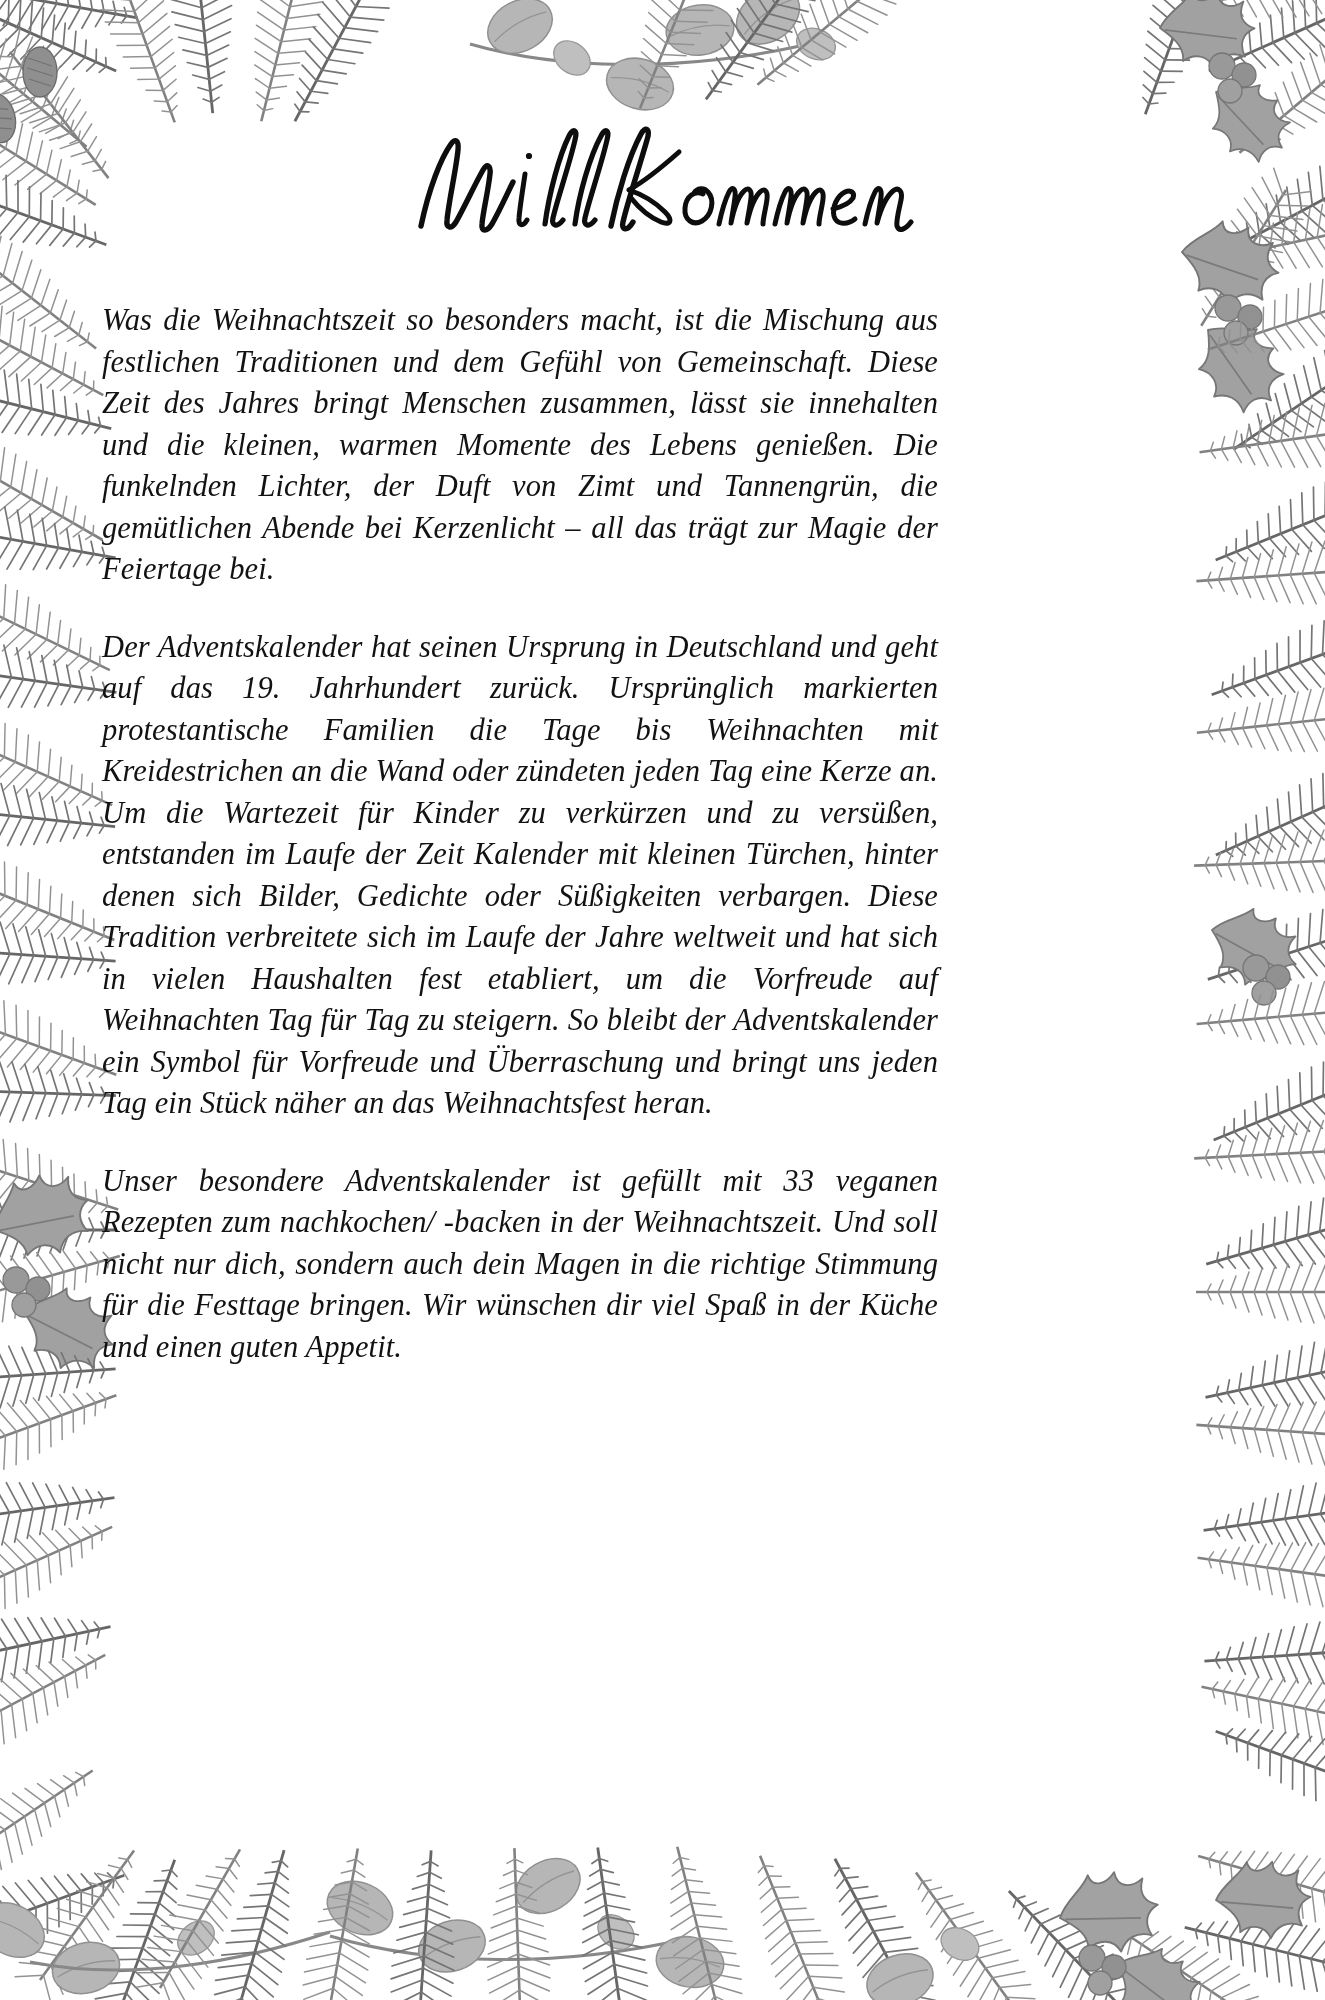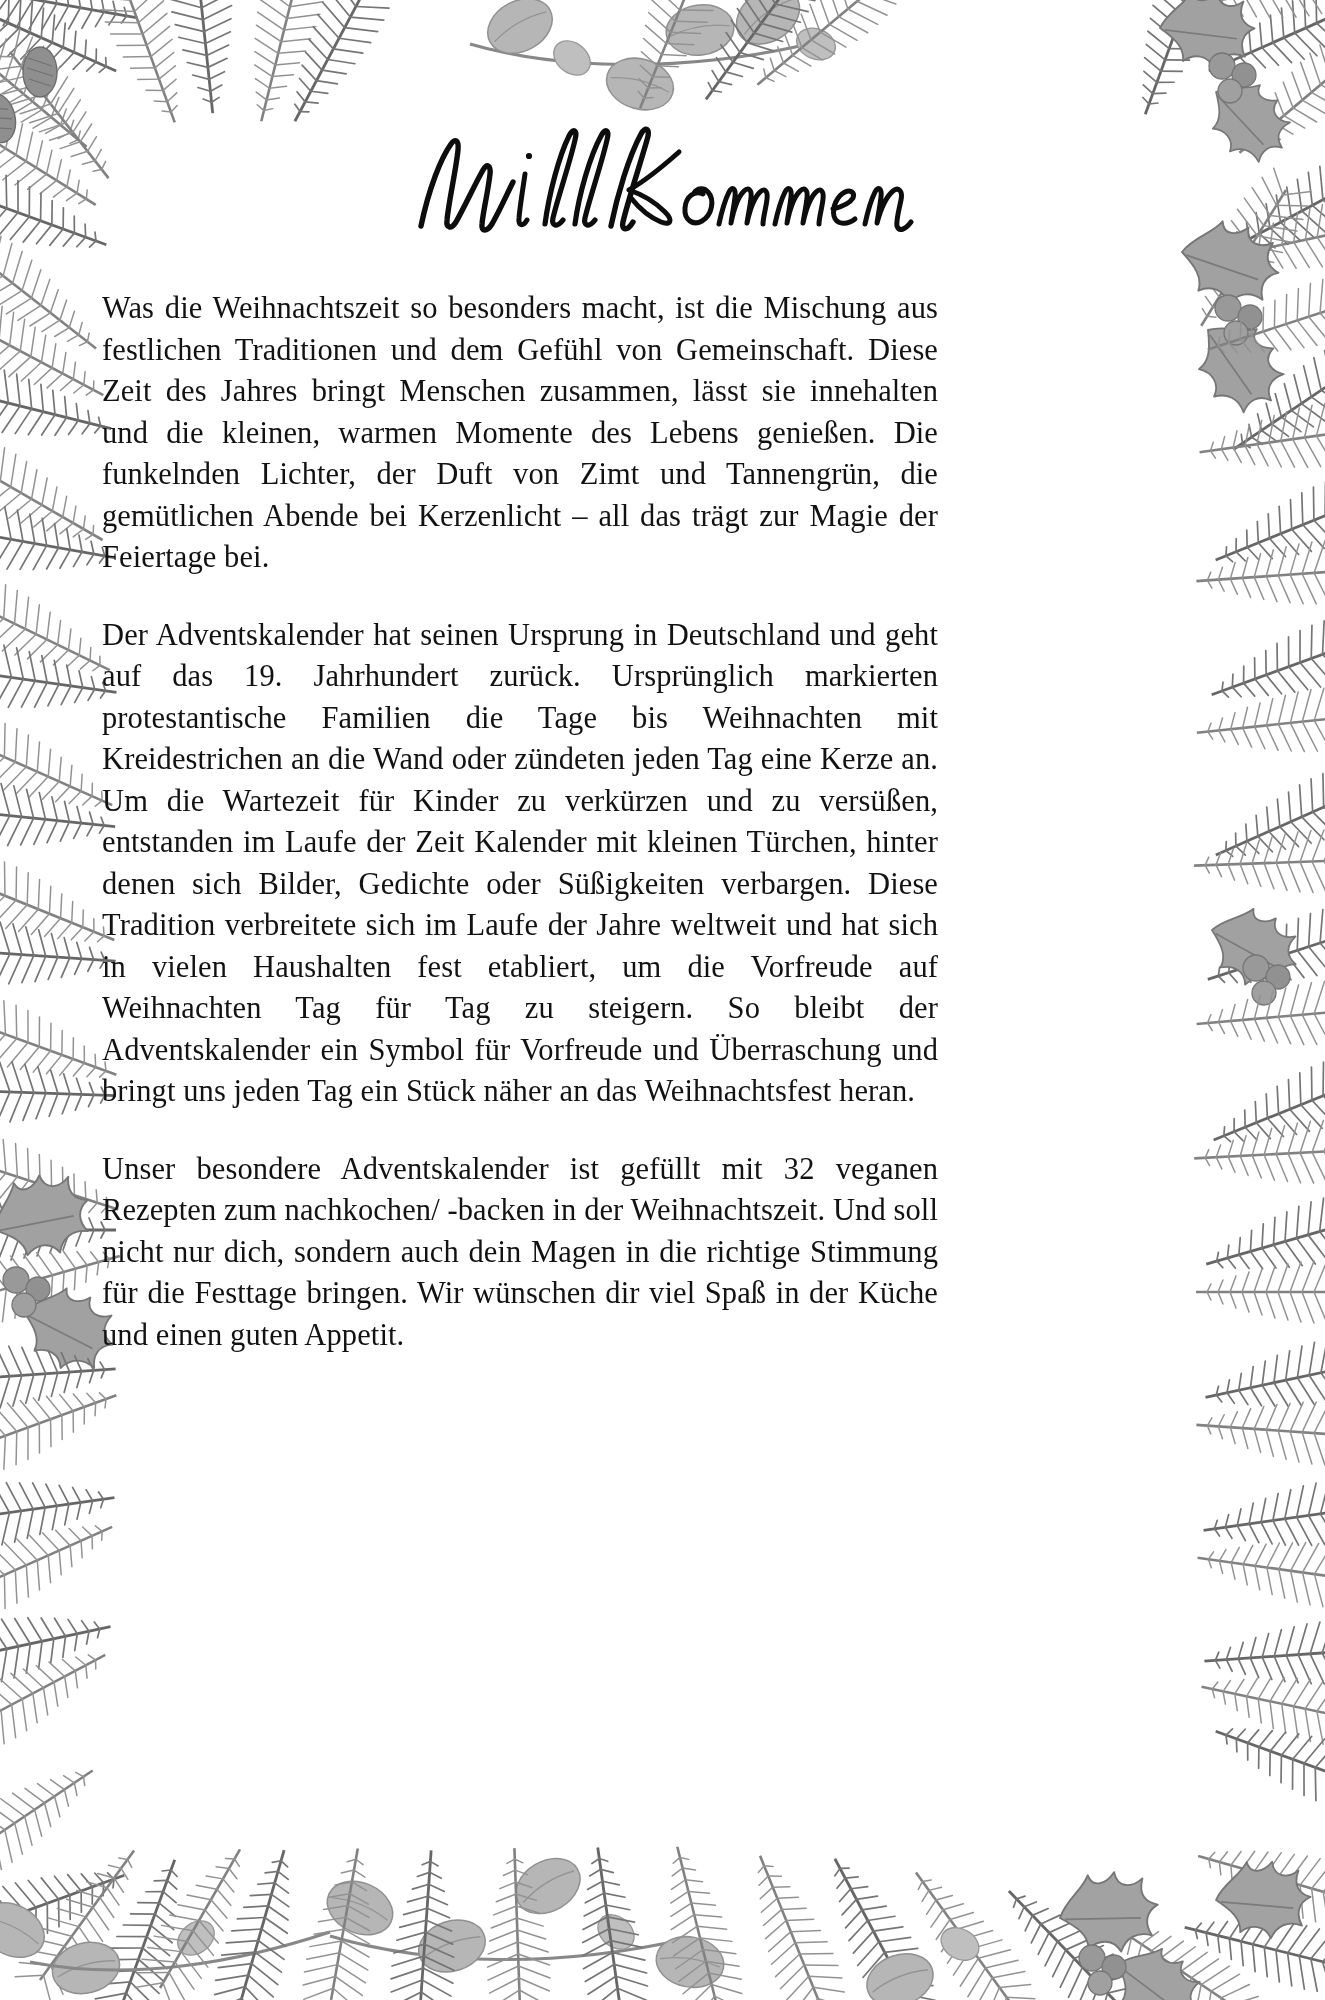--- a/index.html
+++ b/index.html
@@ -38,23 +38,24 @@
     top: 108px;
     left: 0;
     width: 1325px;
     text-align: center;
     height: 150px;
   }
   .title-svg { display: block; margin: 0 auto; }
 
   .body-col {
     position: absolute;
-    top: 288px;
+    top: 300px;
     left: 102px;
     width: 836px;
+    font-style: italic;
   }
 
   .para {
     margin: 0 0 36px 0;
     font-family: "Liberation Serif", "DejaVu Serif", serif;
     font-size: 30.5px;
     line-height: 41.5px;
     color: #121212;
     text-align: justify;
     text-justify: inter-word;
@@ -352,17 +353,17 @@
           <path d="M462 116 C 465 102, 469 90, 472 84 C 475 78, 479 80, 478 89
                    C 477 98, 475 108, 474 115 C 478 100, 484 88, 490 83 C 495 79, 500 82, 498 92
                    C 496 102, 493 112, 494 118 C 496 124, 502 122, 508 114" stroke-width="5"></path>
         </g>
       </svg>
     </div>
 
     <div class="body-col">
       <p class="para">Was die Weihnachtszeit so besonders macht, ist die Mischung aus festlichen Traditionen und dem Gefühl von Gemeinschaft. Diese Zeit des Jahres bringt Menschen zusammen, lässt sie innehalten und die kleinen, warmen Momente des Lebens genießen. Die funkelnden Lichter, der Duft von Zimt und Tannengrün, die gemütlichen Abende bei Kerzenlicht – all das trägt zur Magie der Feiertage bei.</p>
       <p class="para">Der Adventskalender hat seinen Ursprung in Deutschland und geht auf das 19. Jahrhundert zurück. Ursprünglich markierten protestantische Familien die Tage bis Weihnachten mit Kreidestrichen an die Wand oder zündeten jeden Tag eine Kerze an. Um die Wartezeit für Kinder zu verkürzen und zu versüßen, entstanden im Laufe der Zeit Kalender mit kleinen Türchen, hinter denen sich Bilder, Gedichte oder Süßigkeiten verbargen. Diese Tradition verbreitete sich im Laufe der Jahre weltweit und hat sich in vielen Haushalten fest etabliert, um die Vorfreude auf Weihnachten Tag für Tag zu steigern. So bleibt der Adventskalender ein Symbol für Vorfreude und Überraschung und bringt uns jeden Tag ein Stück näher an das Weihnachtsfest heran.</p>
-      <p class="para">Unser besondere Adventskalender ist gefüllt mit 32 veganen Rezepten zum nachkochen/ -backen in der Weihnachtszeit. Und soll nicht nur dich, sondern auch dein Magen in die richtige Stimmung für die Festtage bringen. Wir wünschen dir viel Spaß in der Küche und einen guten Appetit.</p>
+      <p class="para">Unser besondere Adventskalender ist gefüllt mit 33 veganen Rezepten zum nachkochen/ -backen in der Weihnachtszeit. Und soll nicht nur dich, sondern auch dein Magen in die richtige Stimmung für die Festtage bringen. Wir wünschen dir viel Spaß in der Küche und einen guten Appetit.</p>
     </div>
 
   </div>
 </div>
 
 </body></html>

